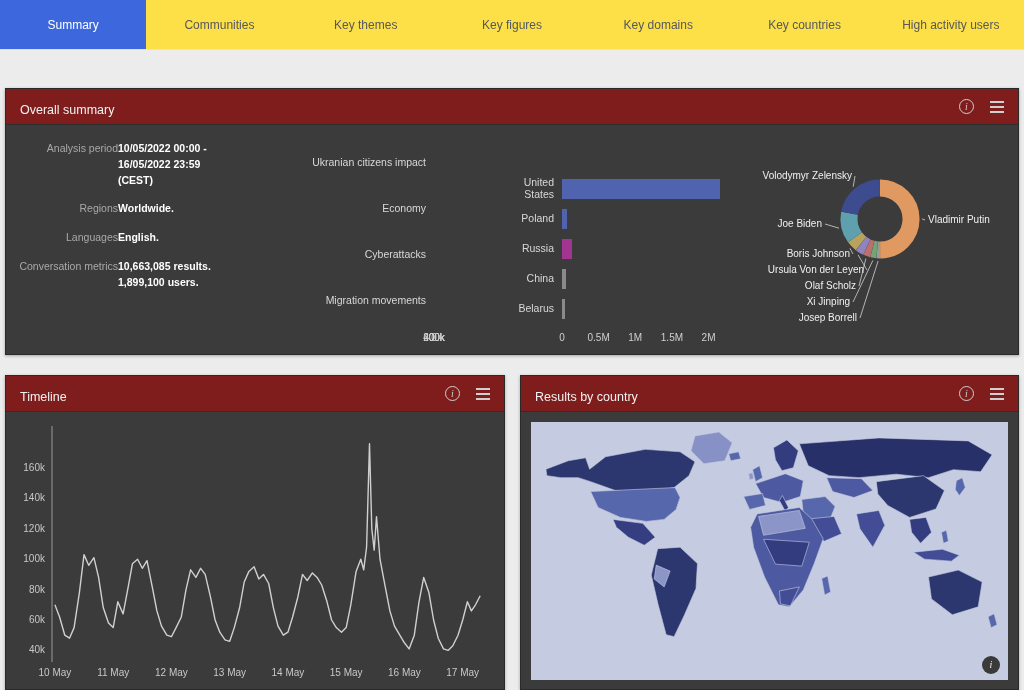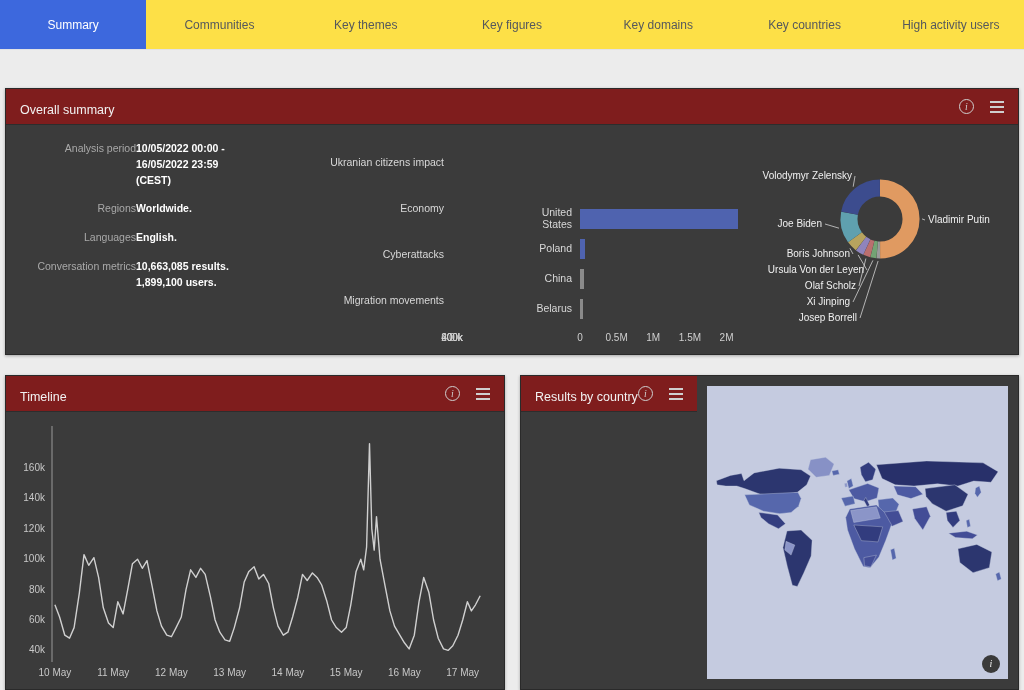--- a/index.html
+++ b/index.html
@@ -18,21 +18,21 @@
                   padding:14px 14px; background:#7f1d1d; border-bottom:1px solid #2d2d2d; }
   .panel-title { color:#f2f2f2; font-size:12.5px; }
   .panel-icons { display:flex; gap:16px; align-items:center; }
   .icon-info { width:15px; height:15px; border:1px solid #cfcfcf; border-radius:50%;
                color:#cfcfcf; font-size:10px; line-height:13px; text-align:center;
                font-family:"Liberation Serif", serif; font-style:italic; cursor:pointer; }
   .icon-menu { display:flex; flex-direction:column; gap:3px; cursor:pointer; }
   .icon-menu i { display:block; width:14px; height:2px; background:#cfcfcf; }
 
   .overall-panel { margin:38px 5px 0 5px; height:267px; }
-  .overall-body { display:flex; padding:0 18px; height:229px; }
+  .overall-body { display:flex; padding:0 0; height:229px; }
 
   
   .fields { width:240px; padding-top:16px; }
   .field-row { display:flex; margin-bottom:13px; }
   .field-label { width:112px; text-align:right; color:#a9a9a9; font-size:10.5px; flex:none; line-height:1.45; }
   .field-value { margin-left:0; width:112px; color:#fff; font-size:10.5px; font-weight:bold; line-height:1.5; }
 
   
   .hbar { display:flex; flex-direction:column; justify-content:flex-end; padding-bottom:8px; }
   .chart-themes { width:248px;align-items:center; }
@@ -54,21 +54,21 @@
   
   .donut-wrap { flex:1; display:flex; align-items:center; justify-content:center; }
   .donut-label { fill:#f0f0f0; font-size:10px; font-family:"Liberation Sans", sans-serif; }
 
   
   .bottom { display:flex; gap:15px; margin:20px 5px 0 5px; }
   .timeline-panel { width:500px; height:315px; }
   .timeline-body { padding:6px 2px 0 2px; }
   .axis-label { fill:#c8c8c8; font-size:10px; font-family:"Liberation Sans", sans-serif; }
 
-  .map-panel { flex:1; height:315px; display:flex; flex-direction:row; }
+  .map-panel { flex:1; height:315px; display:flex; flex-direction:column; }
   .map-body { flex:1; padding:10px; position:relative; }
   .map-svg { width:100%; height:100%; background:#c5cbe0; display:block; }
   .map-attrib { position:absolute; right:18px; bottom:16px; width:18px; height:18px; border-radius:50%;
                 background:#3a3a3a; color:#eee; font-size:10px; line-height:18px; text-align:center;
                 font-family:"Liberation Serif", serif; font-style:italic; cursor:pointer; }
 </style>
 </head>
 <body>
 
 <div class="tabbar">
@@ -154,20 +154,26 @@
           <div class="bar-row">
             <div class="bar-label">United States</div>
             <div class="bar-track">
               <div class="bar-fill" style="width: 92.6724%; background: rgb(79, 99, 175);"></div>
             </div>
           </div>
           <div class="bar-row">
             <div class="bar-label">Poland</div>
             <div class="bar-track">
               <div class="bar-fill" style="width: 3.01724%; background: rgb(79, 99, 175);"></div>
+            </div>
+          </div>
+          <div class="bar-row">
+            <div class="bar-label">Russia</div>
+            <div class="bar-track">
+              <div class="bar-fill" style="width: 5.60345%; background: rgb(162, 53, 145);"></div>
             </div>
           </div>
           <div class="bar-row">
             <div class="bar-label">China</div>
             <div class="bar-track">
               <div class="bar-fill" style="width: 2.58621%; background: rgb(138, 138, 138);"></div>
             </div>
           </div>
           <div class="bar-row">
             <div class="bar-label">Belarus</div>

